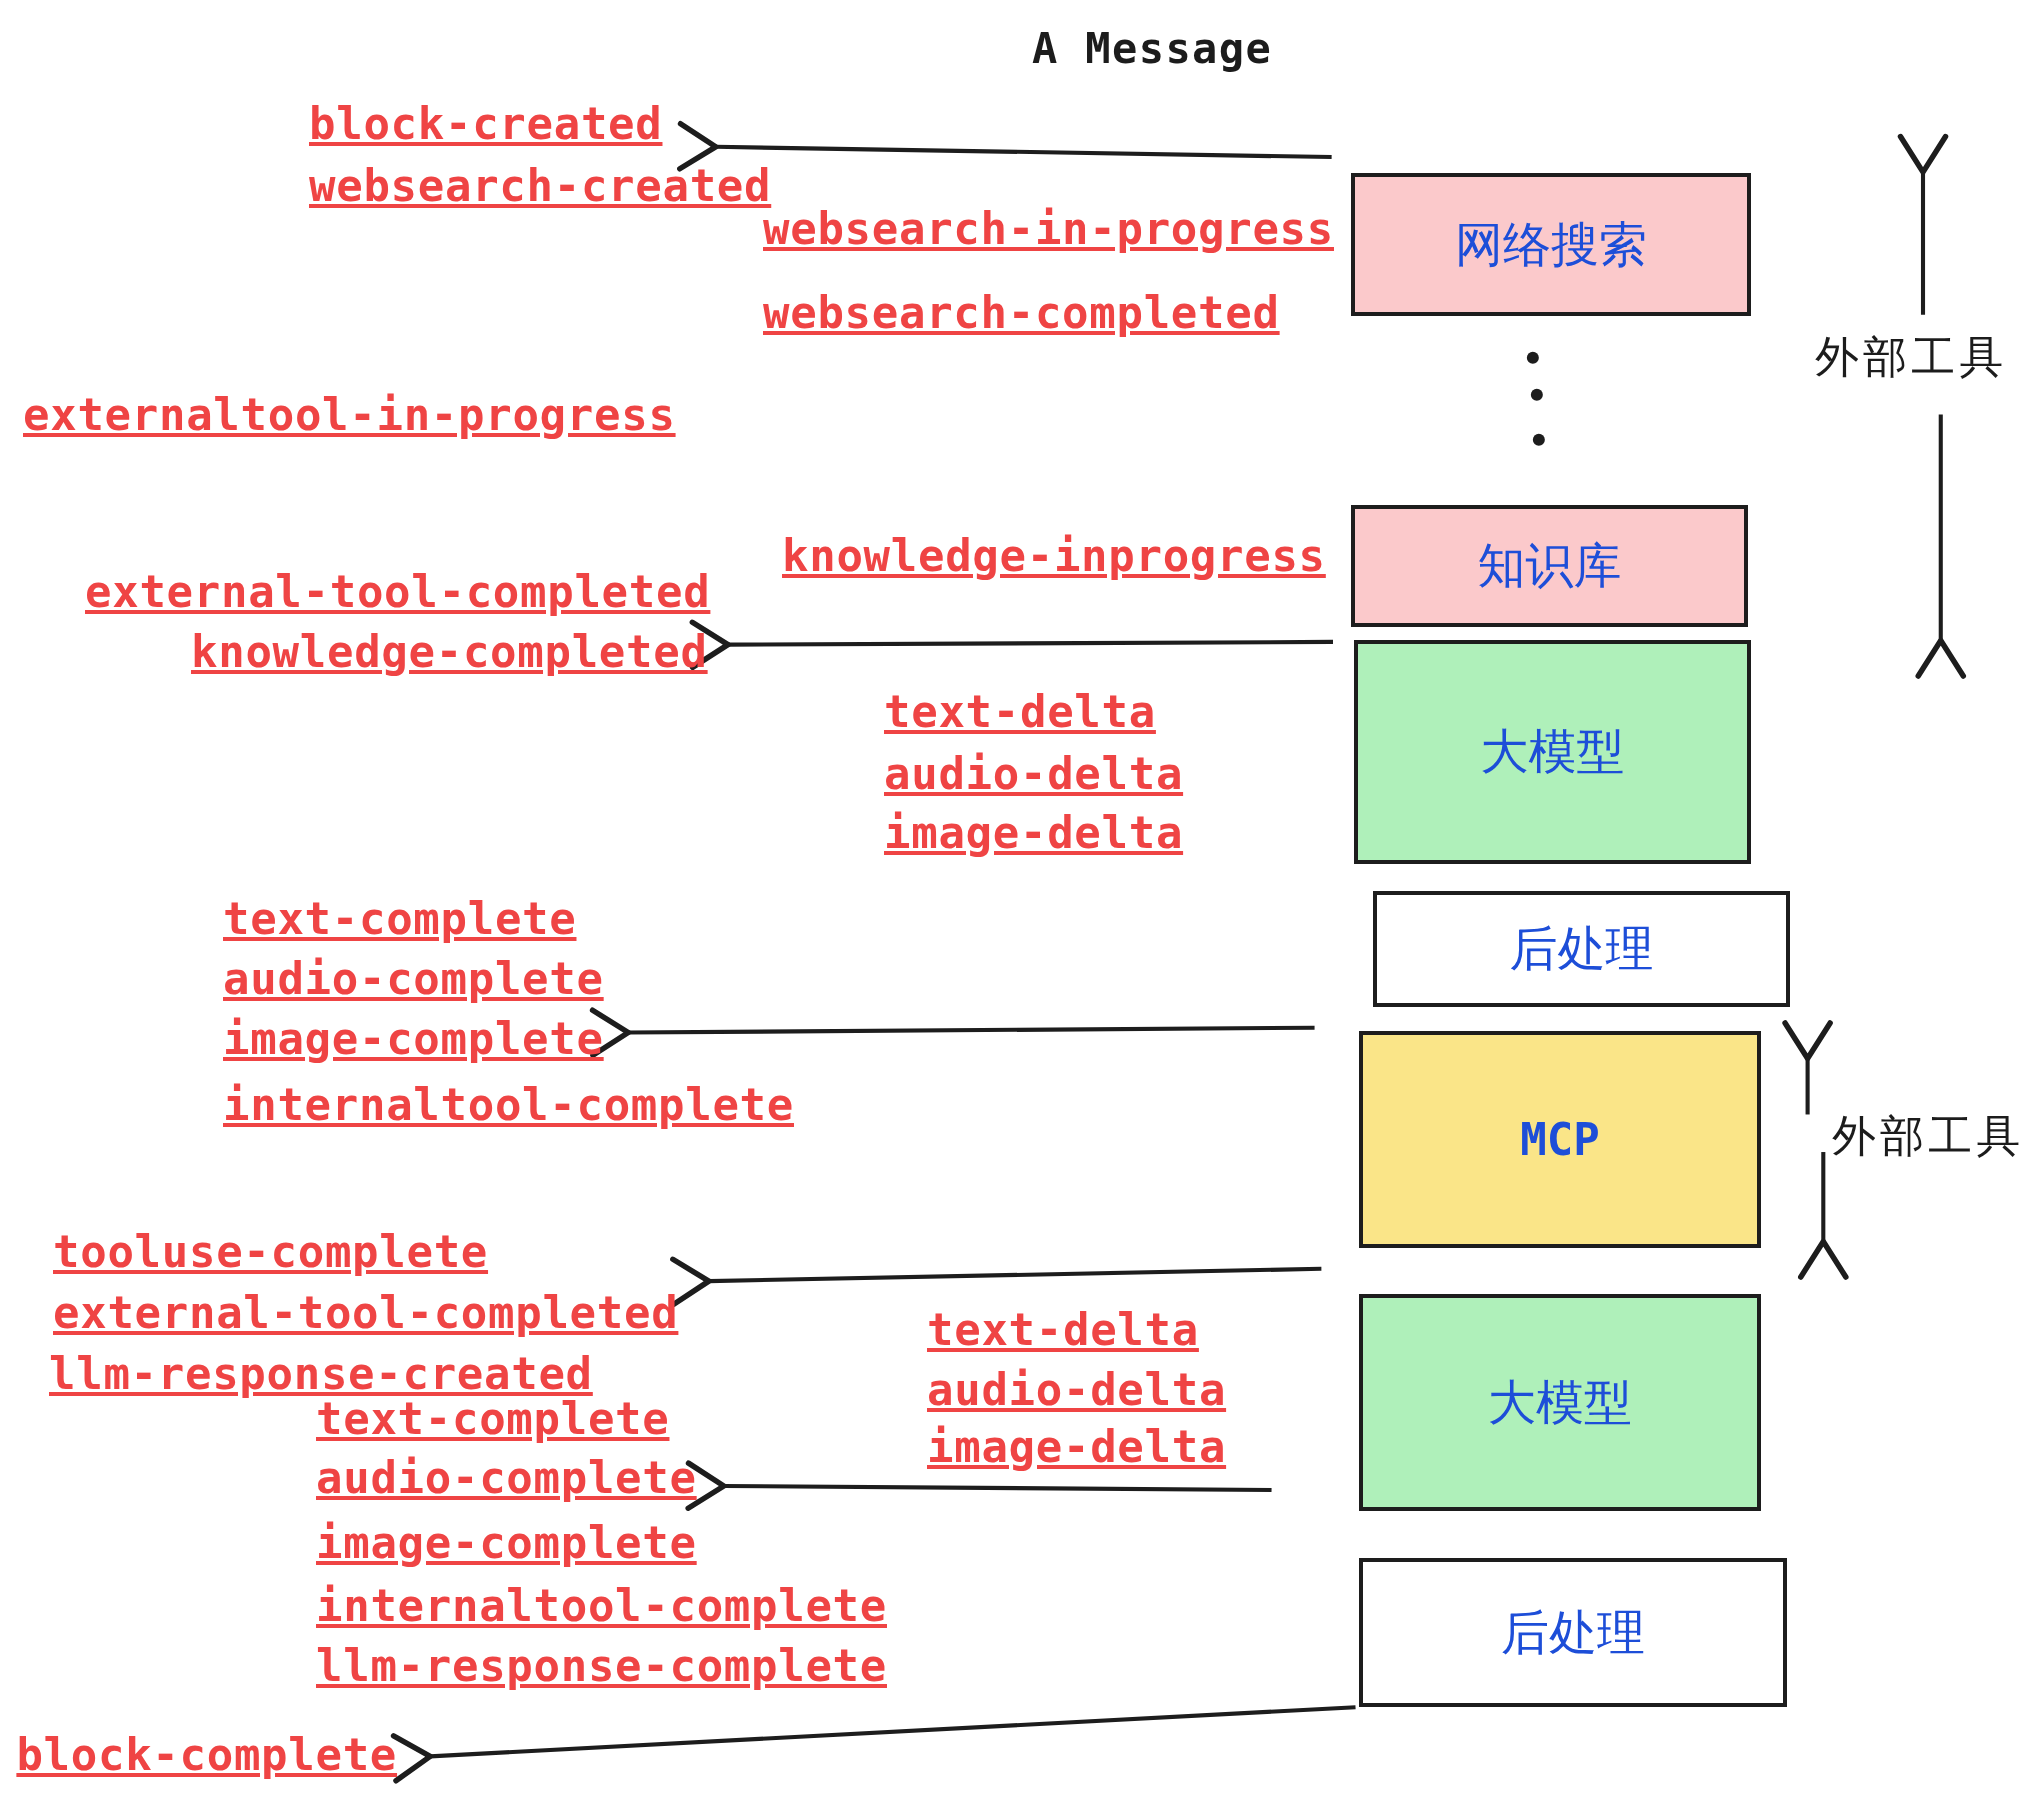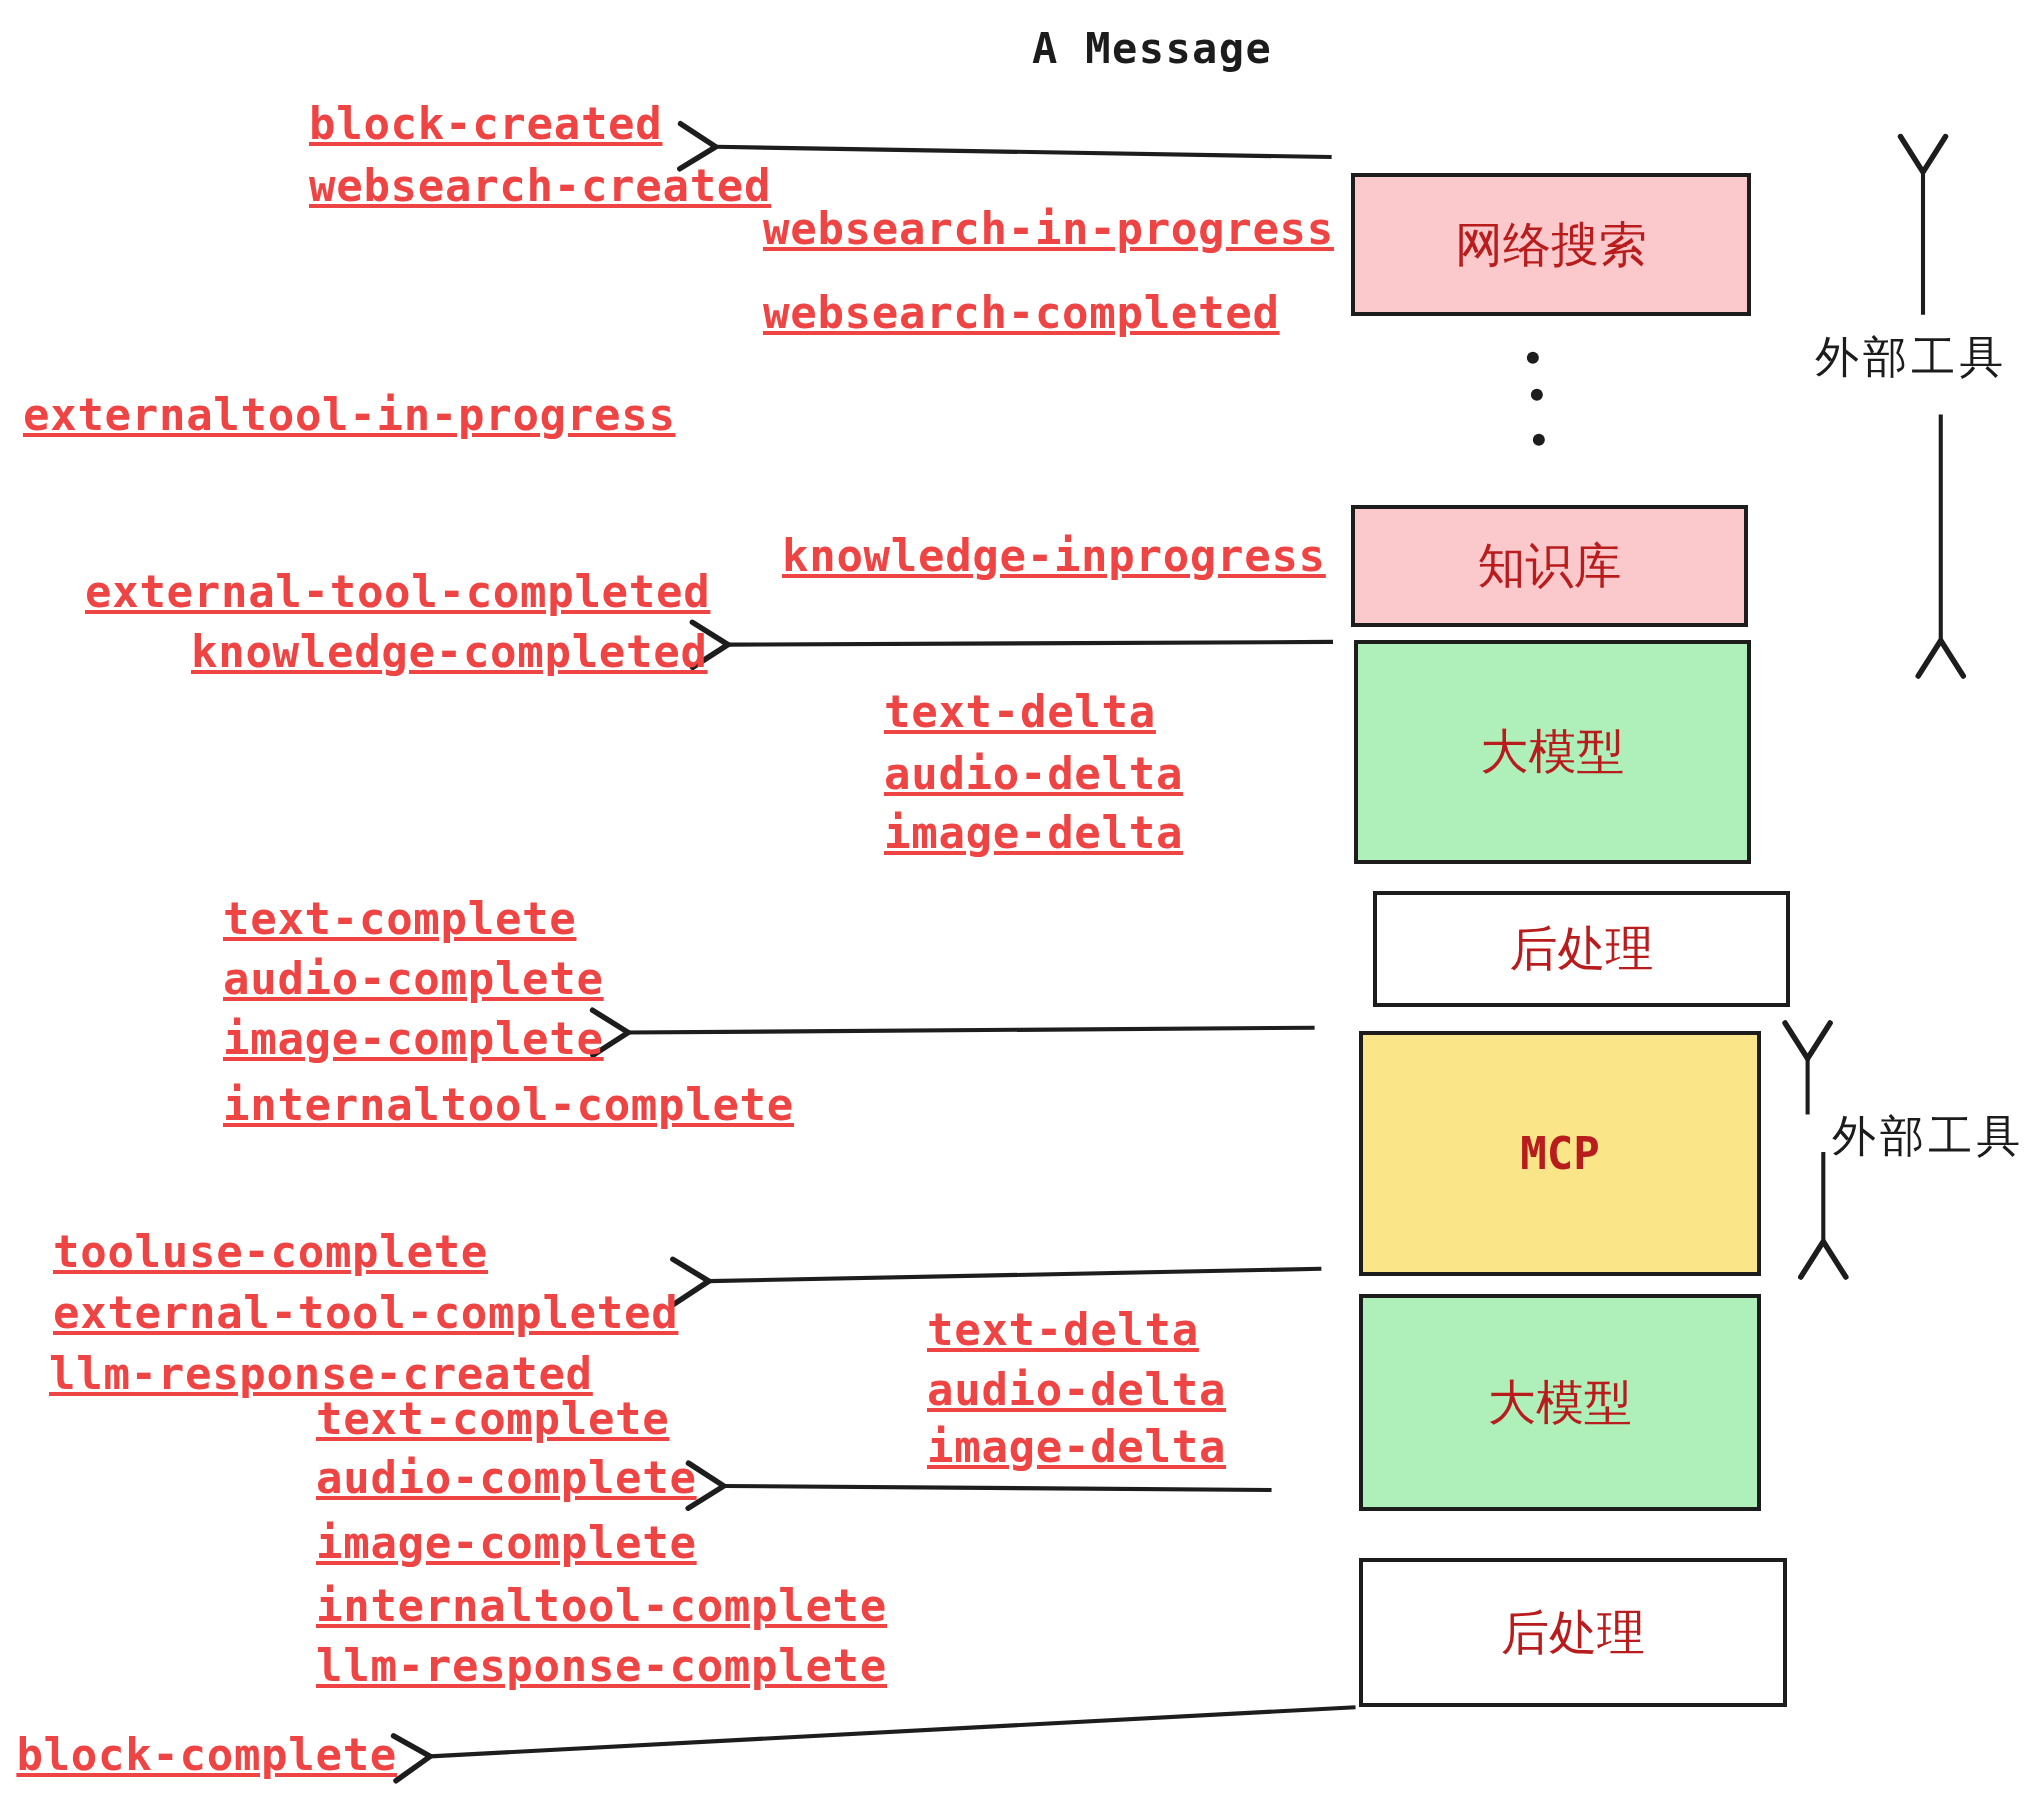--- a/index.html
+++ b/index.html
@@ -40,21 +40,21 @@
     border: 4.8px solid #1d1d1d;
     box-sizing: border-box;
     display: flex;
     align-items: center;
     justify-content: center;
   }
   .box .lbl {
     font-family: "Liberation Sans", sans-serif;
     font-size: 48px;
     font-weight: 500;
-    color: #b91c1c;
+    color: #1d4ed8;
     white-space: nowrap;
   }
   .box .lbl.mono {
     font-family: "DejaVu Sans Mono", monospace;
     font-weight: bold;
     font-size: 44px;
   }
   .side-label {
     position: absolute;
     transform: translateY(-50%);
@@ -106,21 +106,21 @@
   </div>
   <div class="box" style="left: 1351px; top: 505px; width: 397px; height: 122px; background: rgb(251, 201, 203);">
     <span class="lbl">知识库</span>
   </div>
   <div class="box" style="left: 1354px; top: 640px; width: 397px; height: 224px; background: rgb(175, 240, 186);">
     <span class="lbl">大模型</span>
   </div>
   <div class="box" style="left: 1373px; top: 891px; width: 417px; height: 116px; background: rgb(255, 255, 255);">
     <span class="lbl">后处理</span>
   </div>
-  <div class="box" style="left: 1359px; top: 1031px; width: 402px; height: 245px; background: rgb(250, 229, 136);">
+  <div class="box" style="left: 1359px; top: 1031px; width: 402px; height: 217px; background: rgb(250, 229, 136);">
     <span class="lbl mono">MCP</span>
   </div>
   <div class="box" style="left: 1359px; top: 1294px; width: 402px; height: 217px; background: rgb(175, 240, 186);">
     <span class="lbl">大模型</span>
   </div>
   <div class="box" style="left: 1359px; top: 1558px; width: 428px; height: 149px; background: rgb(255, 255, 255);">
     <span class="lbl">后处理</span>
   </div>
 
   <div class="dot" style="left:1533px; top:358px;"></div>

